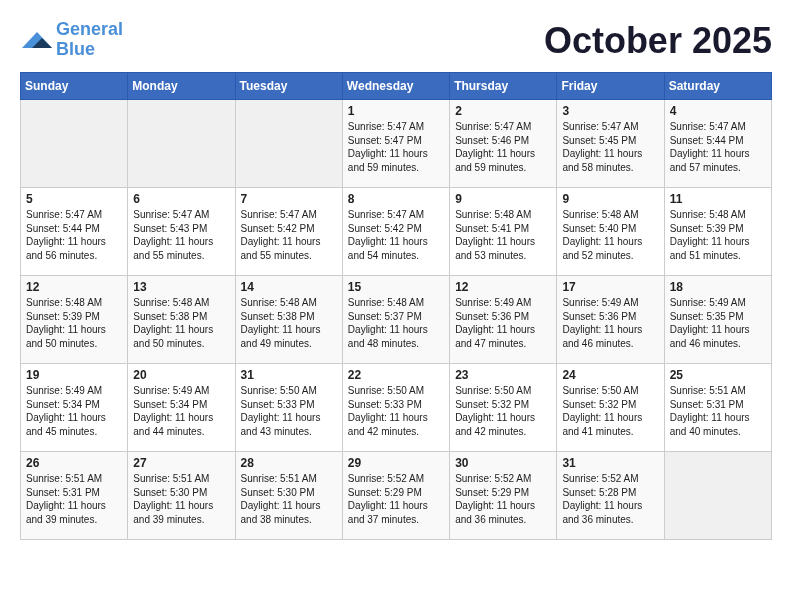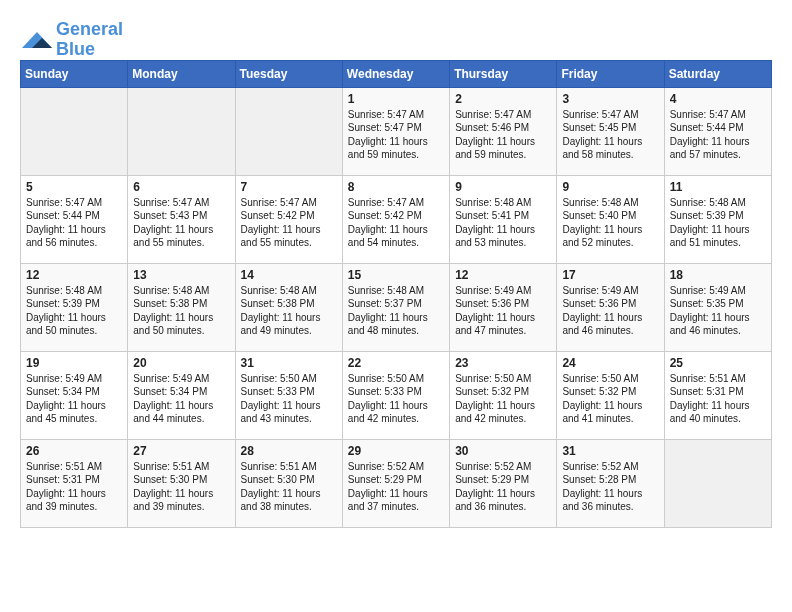--- a/index.html
+++ b/index.html
@@ -7,21 +7,21 @@
       font-family: Arial, sans-serif;
       background: #fff;
       width: 792px;
       min-height: 612px;
       padding: 20px;
     }
     .header {
       display: flex;
       justify-content: space-between;
       align-items: flex-start;
-      margin-bottom: 0;
+      margin-bottom: 10px;
     }
     .logo {
       display: flex;
       align-items: center;
     }
     .logo-text {
       font-size: 18px;
       font-weight: bold;
       color: #1a3a5c;
       line-height: 1.1;
@@ -96,20 +96,21 @@
     <svg class="logo-icon" viewBox="0 0 30 24">
       <polygon points="0,20 15,4 30,20" fill="#4a90d9"></polygon>
       <polygon points="10,20 20,10 30,20" fill="#1a3a5c"></polygon>
     </svg>
     <div class="logo-text">
       <div><span>General</span></div>
       <div><span style="color:#4a90d9">Blue</span></div>
     </div>
   </div>
   <div class="title-block">
+    <div class="month-title">October 2025</div>
   </div>
 </div>
 
 <table>
   <thead>
     <tr>
         <th>Sunday</th>
         <th>Monday</th>
         <th>Tuesday</th>
         <th>Wednesday</th>

